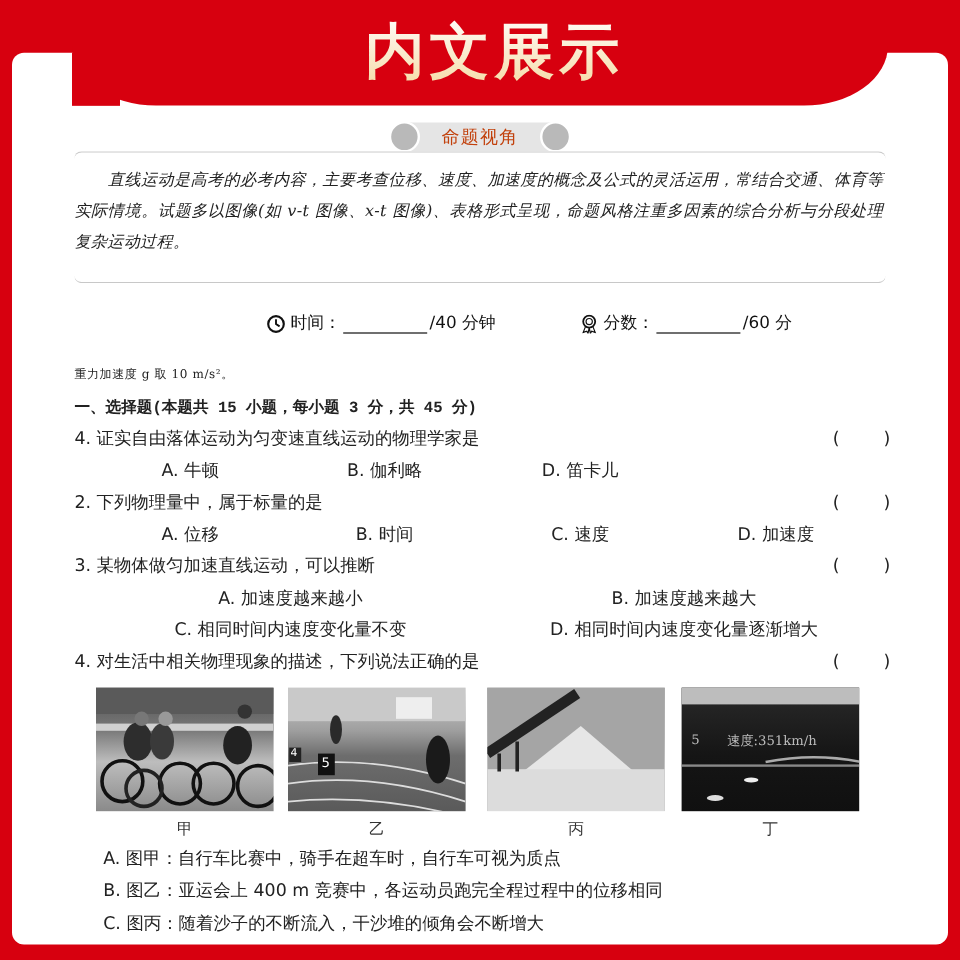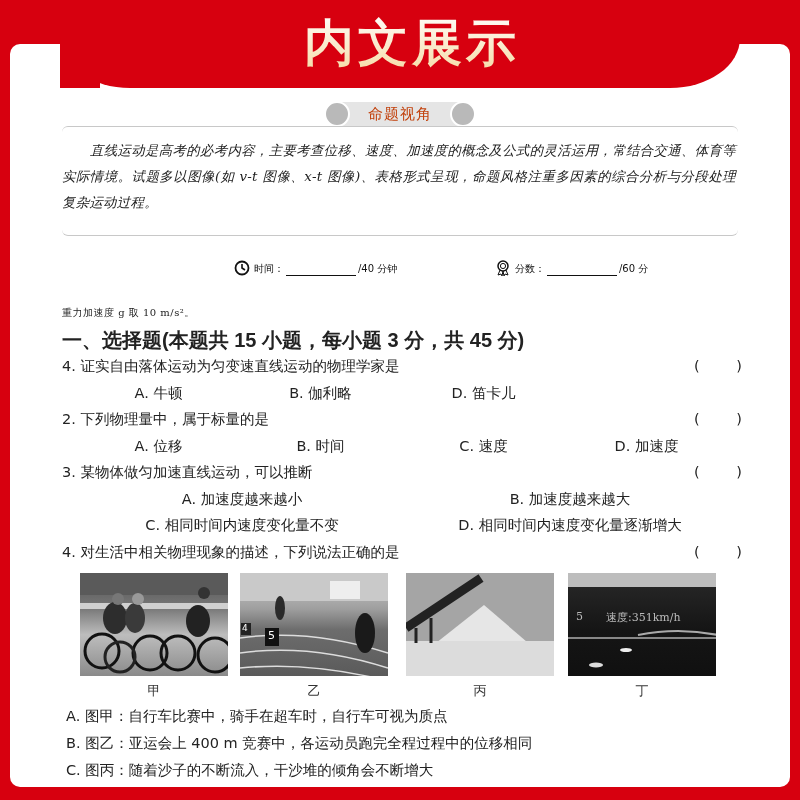--- a/index.html
+++ b/index.html
@@ -70,39 +70,39 @@
     position: absolute; left: 62px; right: 64px; top: 138px;
     font-size: 13.4px; line-height: 26px; color: #222;
     text-indent: 28px; text-align: justify;
     letter-spacing: 0.3px;
     font-style: italic;
   }
 
   .meta {
     position: absolute; top: 260px; left: 0; right: 0; height: 22px;
     font-family: "DejaVu Sans", "Liberation Sans", sans-serif;
-    font-size: 10px; color: #111; margin-left: 12px;
+    font-size: 14px; color: #111;
   }
   .meta .item { position: absolute; display: flex; align-items: flex-end; }
   .meta .time { left: 222px; }
   .meta .score { left: 483px; }
   .meta .blank {
     display: inline-block; width: 70px; border-bottom: 1px solid #111; height: 14px; margin: 0 2px;
   }
   .meta .icon { display: inline-block; width: 16px; height: 16px; margin-right: 4px; }
 
   .body-text {
     position: absolute; left: 62px; right: 58px; top: 300px;
     font-size: 14px; color: #222;
   }
   .line { height: 26.5px; line-height: 26.5px; position: relative; white-space: nowrap; }
   .note { font-size: 10px; letter-spacing: 0.5px; }
   .section-head {
-    font-family: Liberation Sans, sans-serif;
-    font-weight: bold; font-size: 20px;
+    font-family: Liberation Mono, monospace;
+    font-weight: bold; font-size: 13px;
   }
   .q { font-family: "DejaVu Sans", "Liberation Sans", sans-serif; font-size: 14.5px; }
   .paren { position: absolute; right: 0; top: 0; width: 48px; display: flex; justify-content: space-between; }
   .opts { display: flex; padding-left: 16px; font-family: "DejaVu Sans", "Liberation Sans", sans-serif; font-size: 14.5px; text-align: center; }
   .opts4 > span { width: 163px; }
   .opts4 > span:first-child { width: 161px; }
   .opts2 > span { width: 328px; }
 
   .figs {
     position: absolute; top: 573px; left: 78px; width: 650px; height: 125px;
@@ -114,21 +114,21 @@
     font-family: "DejaVu Sans", "Liberation Sans", sans-serif; font-size: 13px; color: #333;
   }
   .f1 { left: 2px; }  .f2 { left: 162px; } .f3 { left: 328px; } .f4 { left: 490px; }
 
   .img-bike { background: linear-gradient(#4f4f4f 0%, #7a7a7a 35%, #bdbdbd 60%, #8a8a8a 100%); }
   .img-track { background: linear-gradient(#cfcfcf 0%, #9e9e9e 35%, #6d6d6d 55%, #5a5a5a 100%); }
   .img-sand { background: linear-gradient(#9a9a9a 0%, #b4b4b4 40%, #dadada 65%, #e8e8e8 100%); }
   .img-train { background: linear-gradient(#2a2a2a 0%, #151515 55%, #101010 100%); }
 
   .answers {
-    position: absolute; left: 66px; top: 703px;
+    position: absolute; left: 86px; top: 703px;
     font-family: "DejaVu Sans", "Liberation Sans", sans-serif; font-size: 14.5px; color: #222;
   }
   .answers .line { height: 27px; line-height: 27px; }
 </style>
 </head>
 <body>
 
 <div class="card"></div>
 <div class="title-tab"></div>
 <div class="page-title">内文展示</div>

